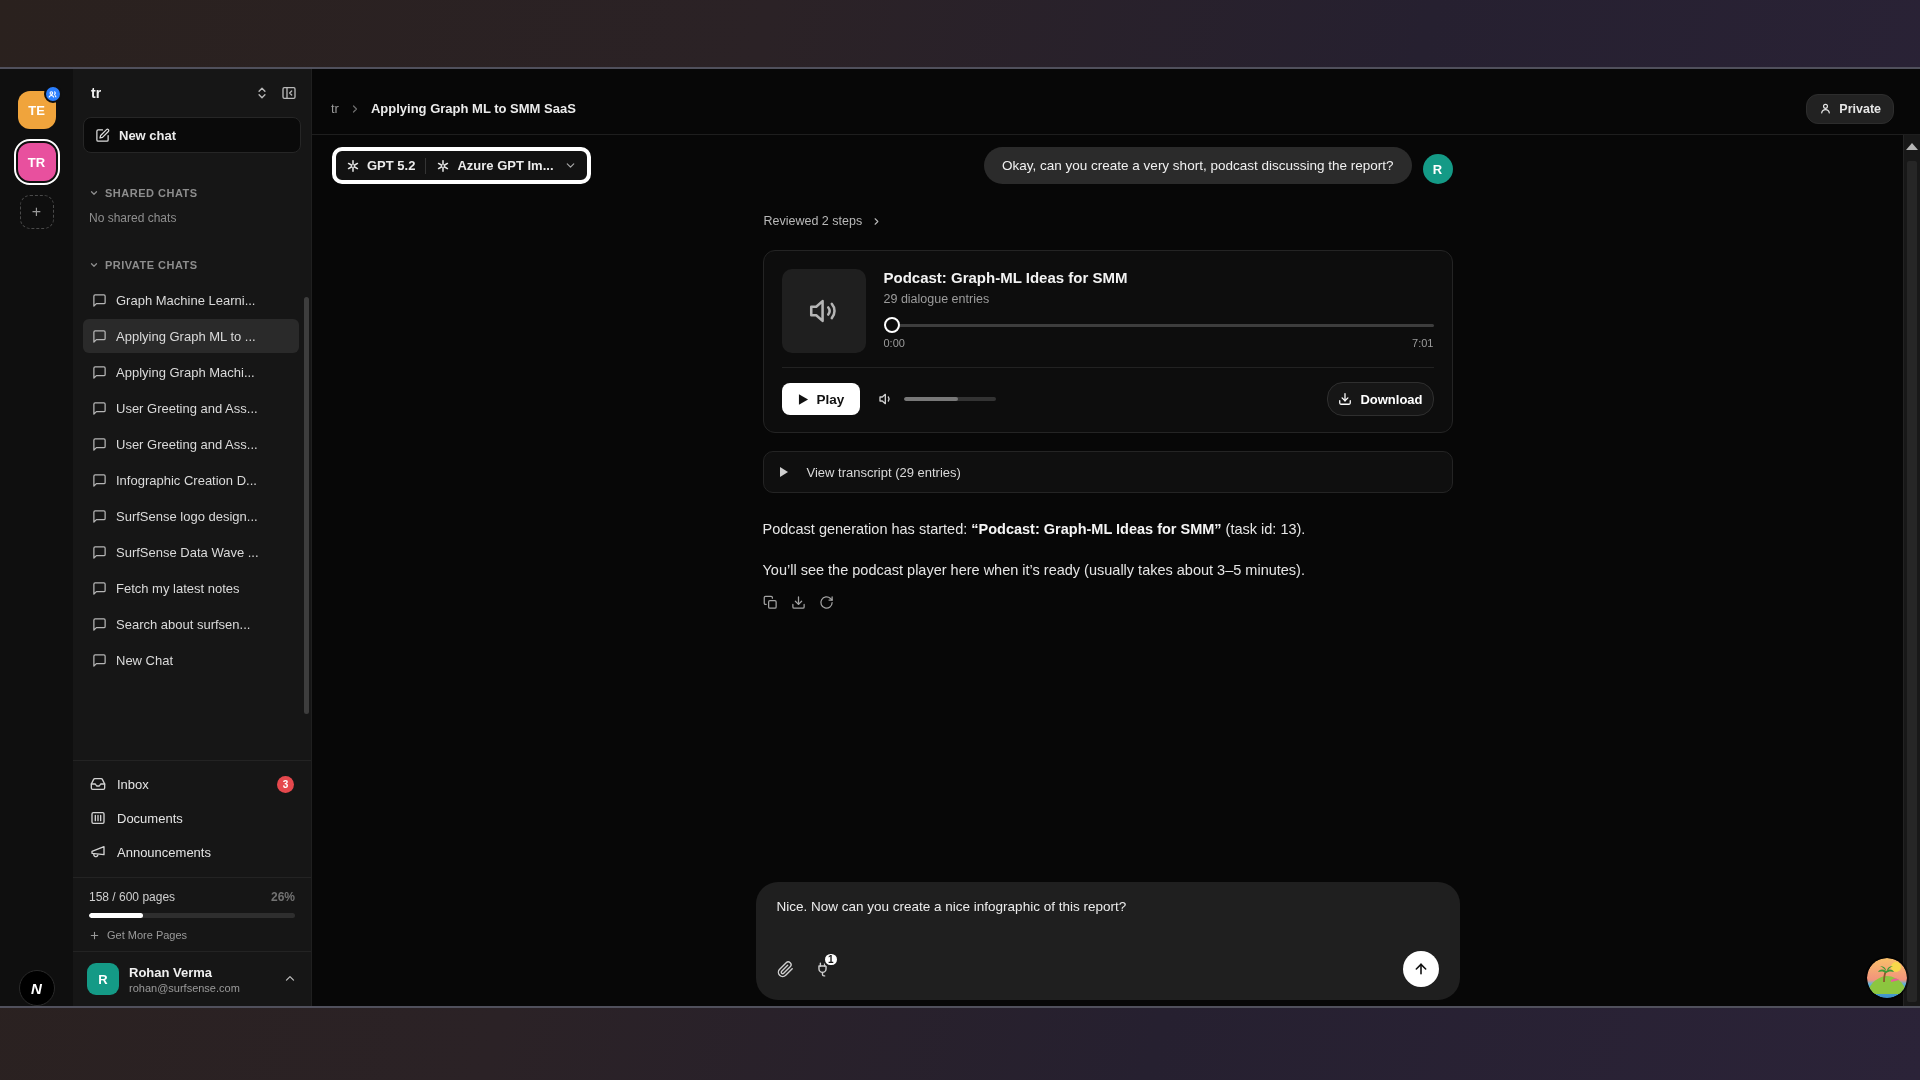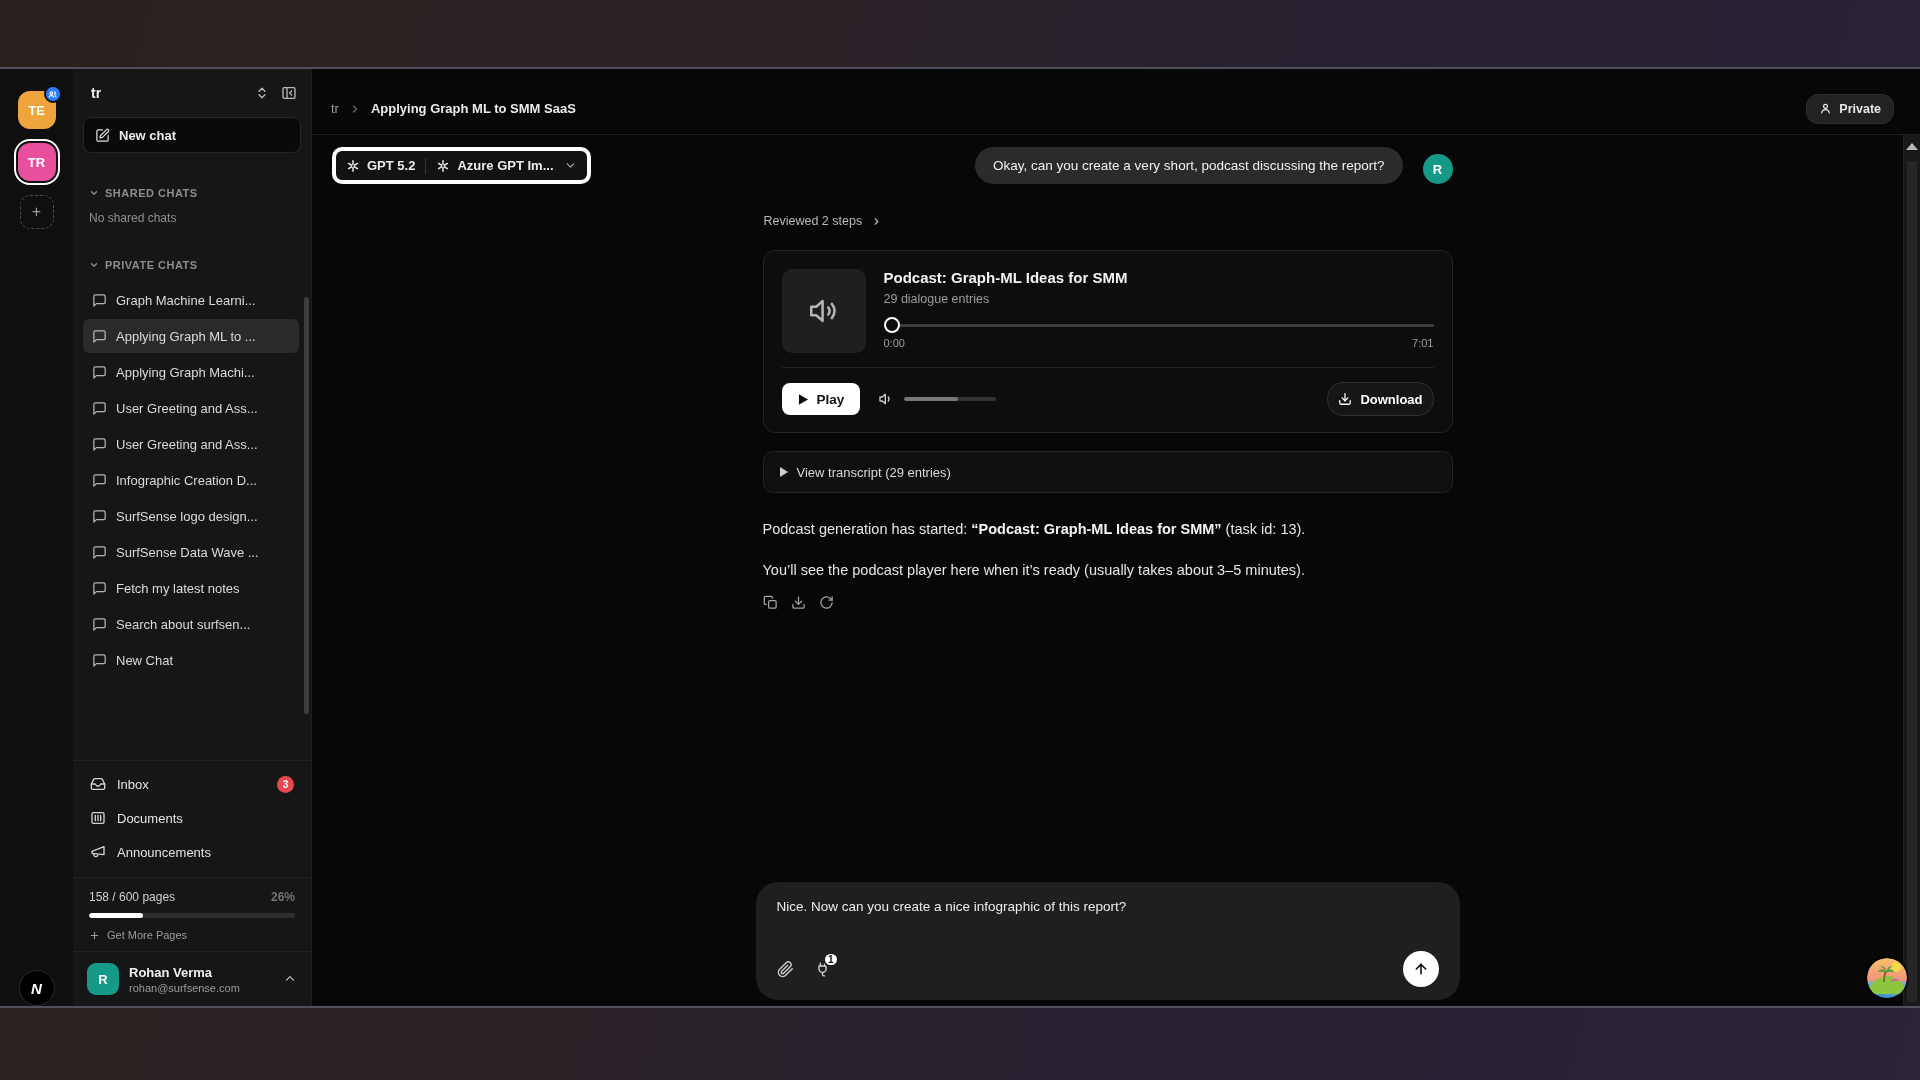--- a/index.html
+++ b/index.html
@@ -71,21 +71,21 @@
   .private-btn { margin-left:auto; height:30px; padding:0 12px; border-radius:12px; background:#222; border:1px solid #2d2d2d; display:flex; align-items:center; gap:7px; color:#e6e6e6; font-size:12.5px; font-weight:600; cursor:pointer; }
 
   .content { flex:1; position:relative; display:flex; flex-direction:column; align-items:center; min-height:0; padding-right:17px; }
   .pills { position:absolute; top:12px; left:20px; height:37px; border:4px solid #ffffff; border-radius:10px; background:#121212; display:flex; align-items:center; padding:0 10px; gap:10px; }
   .pill { display:flex; align-items:center; gap:7px; cursor:pointer; }
   .pill span { font-size:13px; font-weight:bold; color:#ececec; }
   .pill-div { width:1px; height:16px; background:#343434; }
   .pill-chev { color:#a8a8a8; cursor:pointer; }
 
   .column { width:690px; display:flex; flex-direction:column; flex:1; padding-top:12px; min-height:0; }
-  .user-row { display:flex; justify-content:flex-end; align-items:flex-end; gap:20px; }
+  .user-row { display:flex; justify-content:flex-end; align-items:flex-end; gap:11px; }
   .bubble { background:#2b2b2b; border-radius:20px; padding:11px 18px; font-size:13.5px; color:#f0f0f0; max-width:540px; }
   .u-avatar { width:30px; height:30px; border-radius:50%; background:#149a86; color:#fff; font-size:13px; font-weight:bold; display:flex; align-items:center; justify-content:center; margin-top:6px; }
 
   .steps { display:flex; align-items:center; gap:9px; color:#b9b9b9; font-size:12.5px; margin:30px 0 0 1px; cursor:pointer; }
 
   .pod-card { margin-top:22px; border:1px solid #242424; background:#0d0d0d; border-radius:12px; padding:18px 18px 16px; }
   .pod-top { display:flex; gap:18px; }
   .pod-thumb { width:84px; height:84px; border-radius:10px; background:#1f1f1f; display:flex; align-items:center; justify-content:center; color:#b5b5b5; flex:0 0 auto; }
   .pod-right { flex:1; min-width:0; }
   .pod-title { font-size:15px; font-weight:bold; color:#f3f3f3; }
@@ -95,21 +95,21 @@
   .pod-thumb-dot { position:absolute; left:0; top:1px; width:16px; height:16px; border-radius:50%; border:2.5px solid #fff; background:#0d0d0d; }
   .pod-times { display:flex; justify-content:space-between; font-size:11px; color:#9c9c9c; margin-top:3px; }
   .pod-div { border-top:1px solid #222; margin:14px 0; }
   .pod-controls { display:flex; align-items:center; }
   .play-btn { height:32px; padding:0 16px; border-radius:8px; background:#fff; color:#111; font-size:13.5px; font-weight:bold; display:flex; align-items:center; gap:8px; cursor:pointer; border:none; font-family:inherit; }
   .vol { display:flex; align-items:center; gap:10px; margin-left:18px; color:#cfcfcf; }
   .vol-track { width:92px; height:4px; border-radius:2px; background:#333; overflow:hidden; cursor:pointer; }
   .vol-fill { width:58%; height:100%; background:#787878; border-radius:2px; }
   .dl-btn { margin-left:auto; height:34px; padding:0 10px; border-radius:16px; background:#161616; border:1px solid #2f2f2f; color:#ffffff; font-size:13px; font-weight:bold; display:flex; align-items:center; gap:8px; cursor:pointer; }
 
-  .transcript { margin-top:18px; border:1px solid #242424; background:#0f0f0f; border-radius:10px; height:42px; display:flex; align-items:center; gap:9px; padding:16px 16px; cursor:pointer; }
+  .transcript { margin-top:18px; border:1px solid #242424; background:#0f0f0f; border-radius:10px; height:42px; display:flex; align-items:center; gap:19px; padding:16px 16px; cursor:pointer; }
   .transcript span { font-size:13px; color:#d9d9d9; }
   .tri-right { width:0; height:0; border-left:8px solid #cfcfcf; border-top:5px solid transparent; border-bottom:5px solid transparent; }
 
   .status-p { margin-top:26px; font-size:14.5px; color:#e6e6e6; line-height:1.45; }
   .status-p b { color:#f5f5f5; }
   .status-p2 { margin-top:20px; }
   .msg-actions { margin-top:14px; display:flex; gap:13px; color:#a3a3a3; }
   .msg-actions .act { cursor:pointer; }
 
   .col-spacer { flex:1; }

